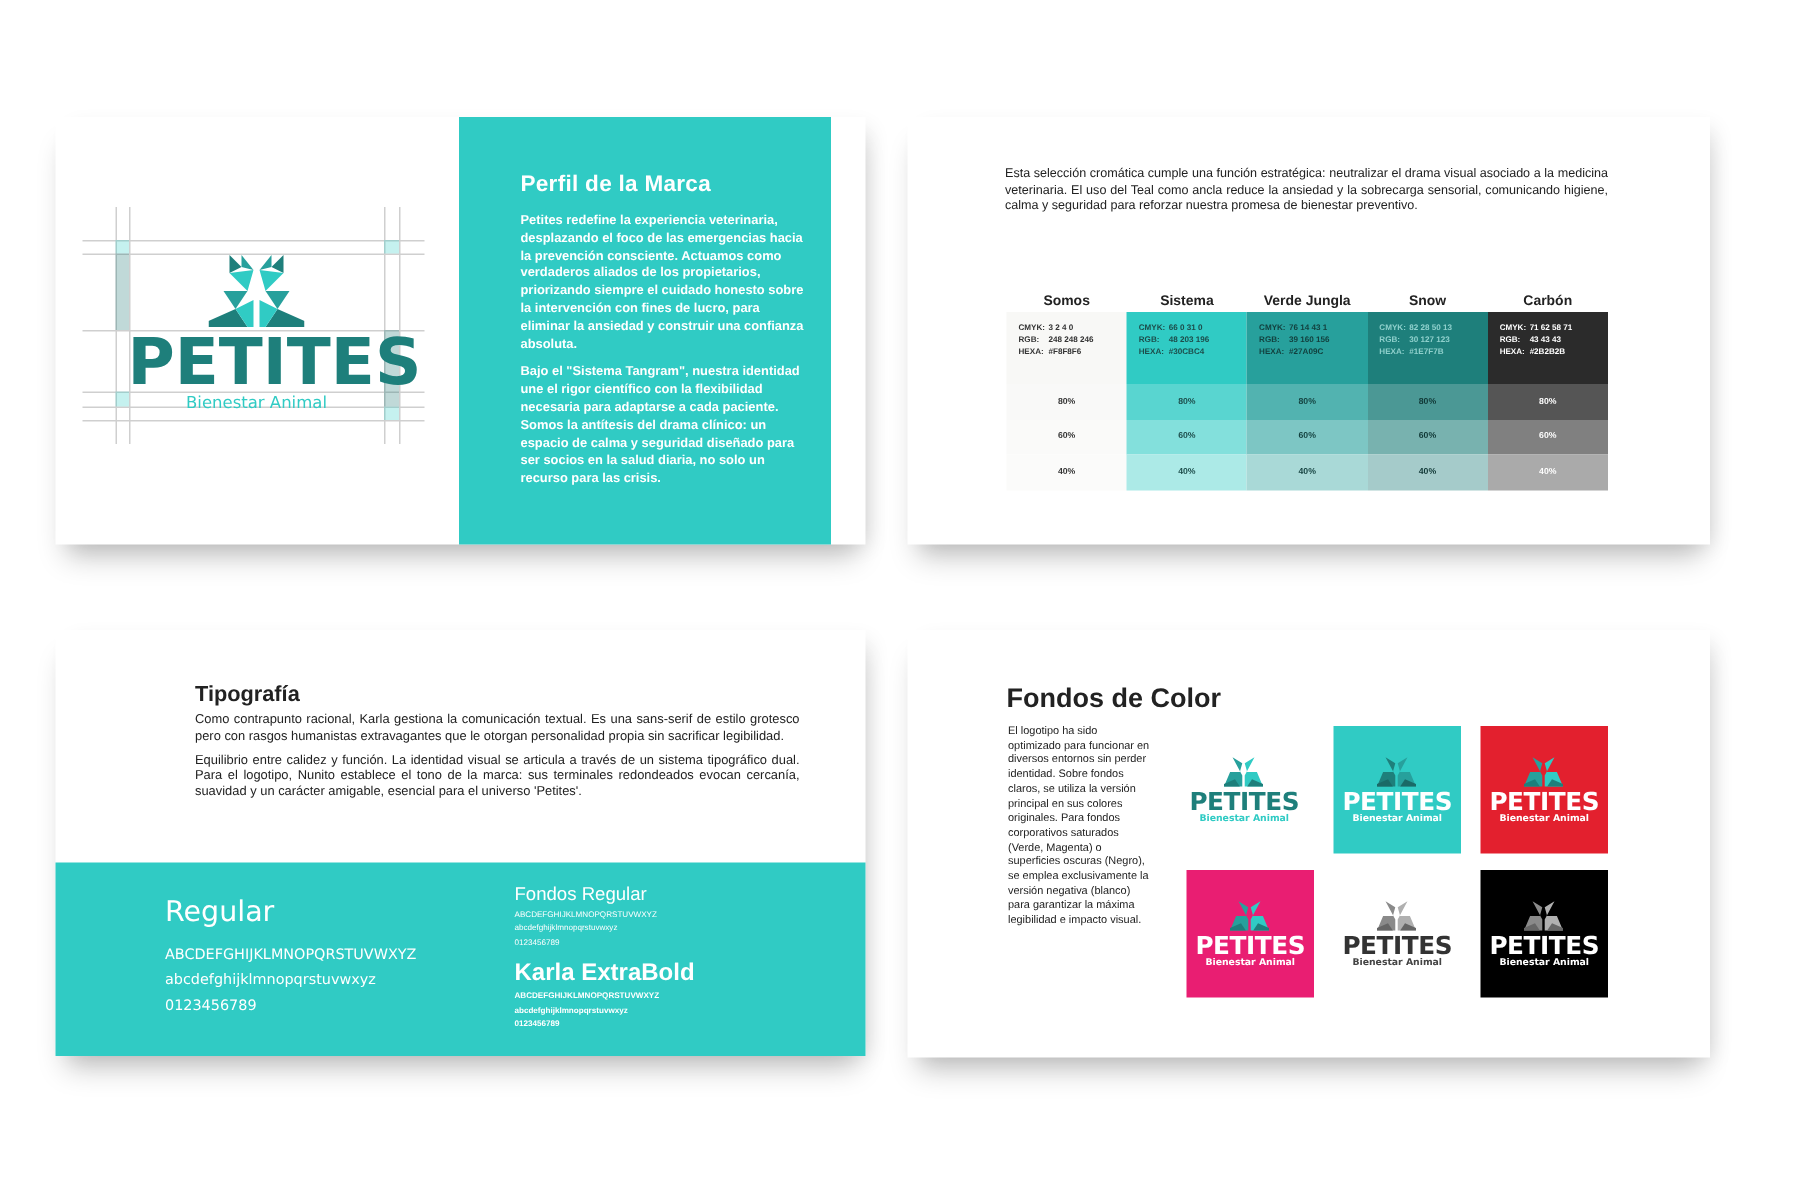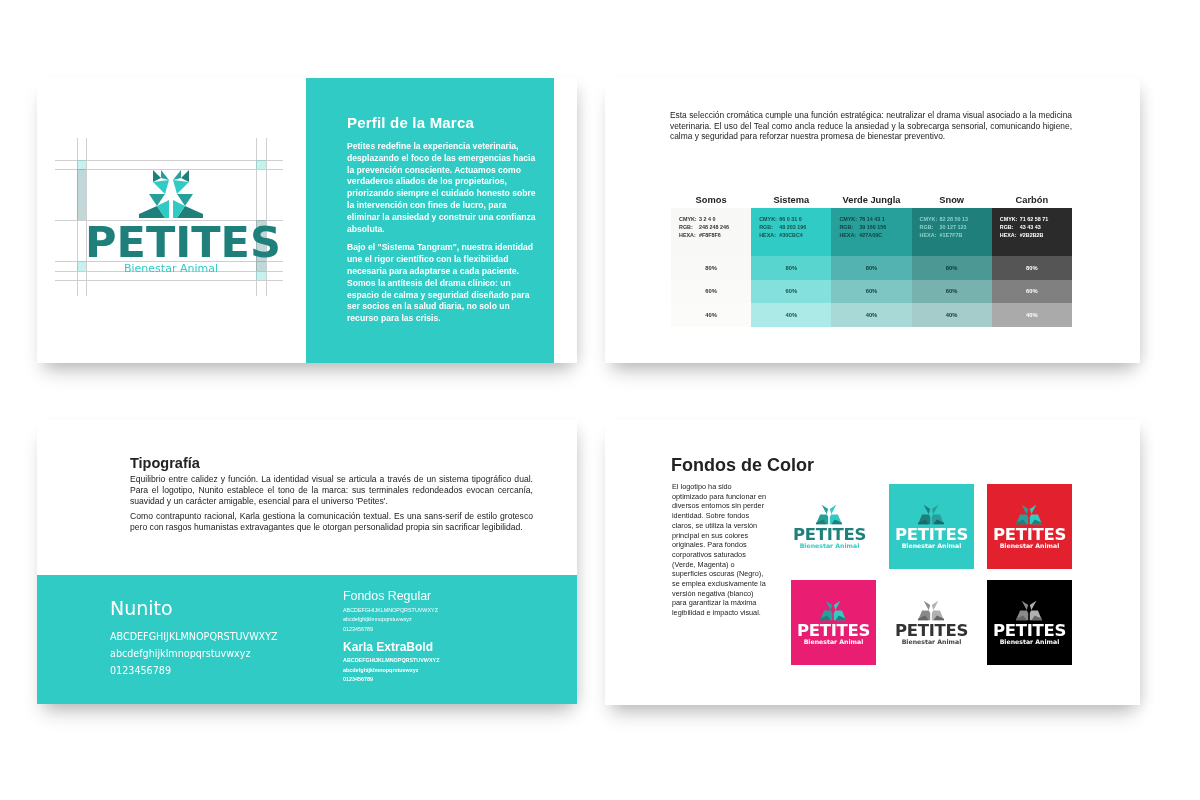--- a/index.html
+++ b/index.html
@@ -43,21 +43,21 @@
   #card-tipo { left: 37px; top: 420px; width: 540px; height: 284px; }
   #tipo-text { position: absolute; left: 70px; top: 35px; width: 403px; margin-left: 23px; }
   #tipo-text h2 { font-size: 14.5px; font-weight: 700; margin-bottom: 3px; }
   #tipo-text p { font-size: 8.6px; line-height: 10.8px; text-align: justify; margin-bottom: 5px; }
   #tipo-band { position: absolute; left: 0; top: 155px; width: 540px; height: 129px; color: #fff; }
   #nunito { position: absolute; left: 73px; top: 22px; }
   #nunito .name { font-family: "DejaVu Sans", sans-serif; font-size: 19px; font-weight: 400; margin-bottom: 9px; }
   #nunito .line { font-family: "DejaVu Sans", sans-serif; font-size: 9.6px; line-height: 17px; }
   #karla { position: absolute; left: 306px; top: 14px; }
   #karla .name-reg { font-size: 12.4px; margin-bottom: 3px; }
-  #karla .name-bold { font-size: 12px; font-weight: 700; margin: 6px 0 2px; }
+  #karla .name-bold { font-size: 16px; font-weight: 700; margin: 6px 0 2px; }
   #karla .small { font-size: 5.4px; line-height: 9.4px; }
   #karla .small.b { font-weight: 700; }
 
   
   #card-fondos { left: 605px; top: 420px; width: 535px; height: 285px; }
   #fondos-title { position: absolute; left: 66px; top: 35px; font-size: 18px; font-weight: 700; }
   #fondos-desc { position: absolute; left: 67px; top: 62px; width: 96px; font-size: 7.3px; line-height: 9.7px; font-weight: 400; color: #222; }
   .swatch { position: absolute; width: 85px; height: 85px; display: flex; align-items: center; justify-content: center; }
   .mini-logo { text-align: center; }
   .mini-logo .w { font-family: "DejaVu Sans", sans-serif; font-weight: 700; font-size: 16.5px; line-height: 1; letter-spacing: -0.3px; }
@@ -227,26 +227,26 @@
         <div class="pal-tint" style="background:#808080;color:#fff">60%</div>
         <div class="pal-tint" style="background:#AAAAAA;color:#fff">40%</div>
       </div>
     </div>
   </div>
 </section>
 
 <section class="card" id="card-tipo">
   <div id="tipo-text">
     <h2>Tipografía</h2>
+    <p>Como contrapunto racional, Karla gestiona la comunicación textual. Es una sans-serif de estilo grotesco pero con rasgos humanistas extravagantes que le otorgan personalidad propia sin sacrificar legibilidad.</p>
     <p>Equilibrio entre calidez y función. La identidad visual se articula a través de un sistema tipográfico dual. Para el logotipo, Nunito establece el tono de la marca: sus terminales redondeados evocan cercanía, suavidad y un carácter amigable, esencial para el universo 'Petites'.</p>
-    <p>Como contrapunto racional, Karla gestiona la comunicación textual. Es una sans-serif de estilo grotesco pero con rasgos humanistas extravagantes que le otorgan personalidad propia sin sacrificar legibilidad.</p>
   </div>
   <div id="tipo-band" class="teal">
     <div id="nunito">
-      <div class="name">Nunito</div>
+      <div class="name">Regular</div>
       <div class="line">ABCDEFGHIJKLMNOPQRSTUVWXYZ</div>
       <div class="line">abcdefghijklmnopqrstuvwxyz</div>
       <div class="line">0123456789</div>
     </div>
     <div id="karla">
       <div class="name-reg">Fondos Regular</div>
       <div class="small">ABCDEFGHIJKLMNOPQRSTUVWXYZ</div>
       <div class="small">abcdefghijklmnopqrstuvwxyz</div>
       <div class="small">0123456789</div>
       <div class="name-bold">Karla ExtraBold</div>

